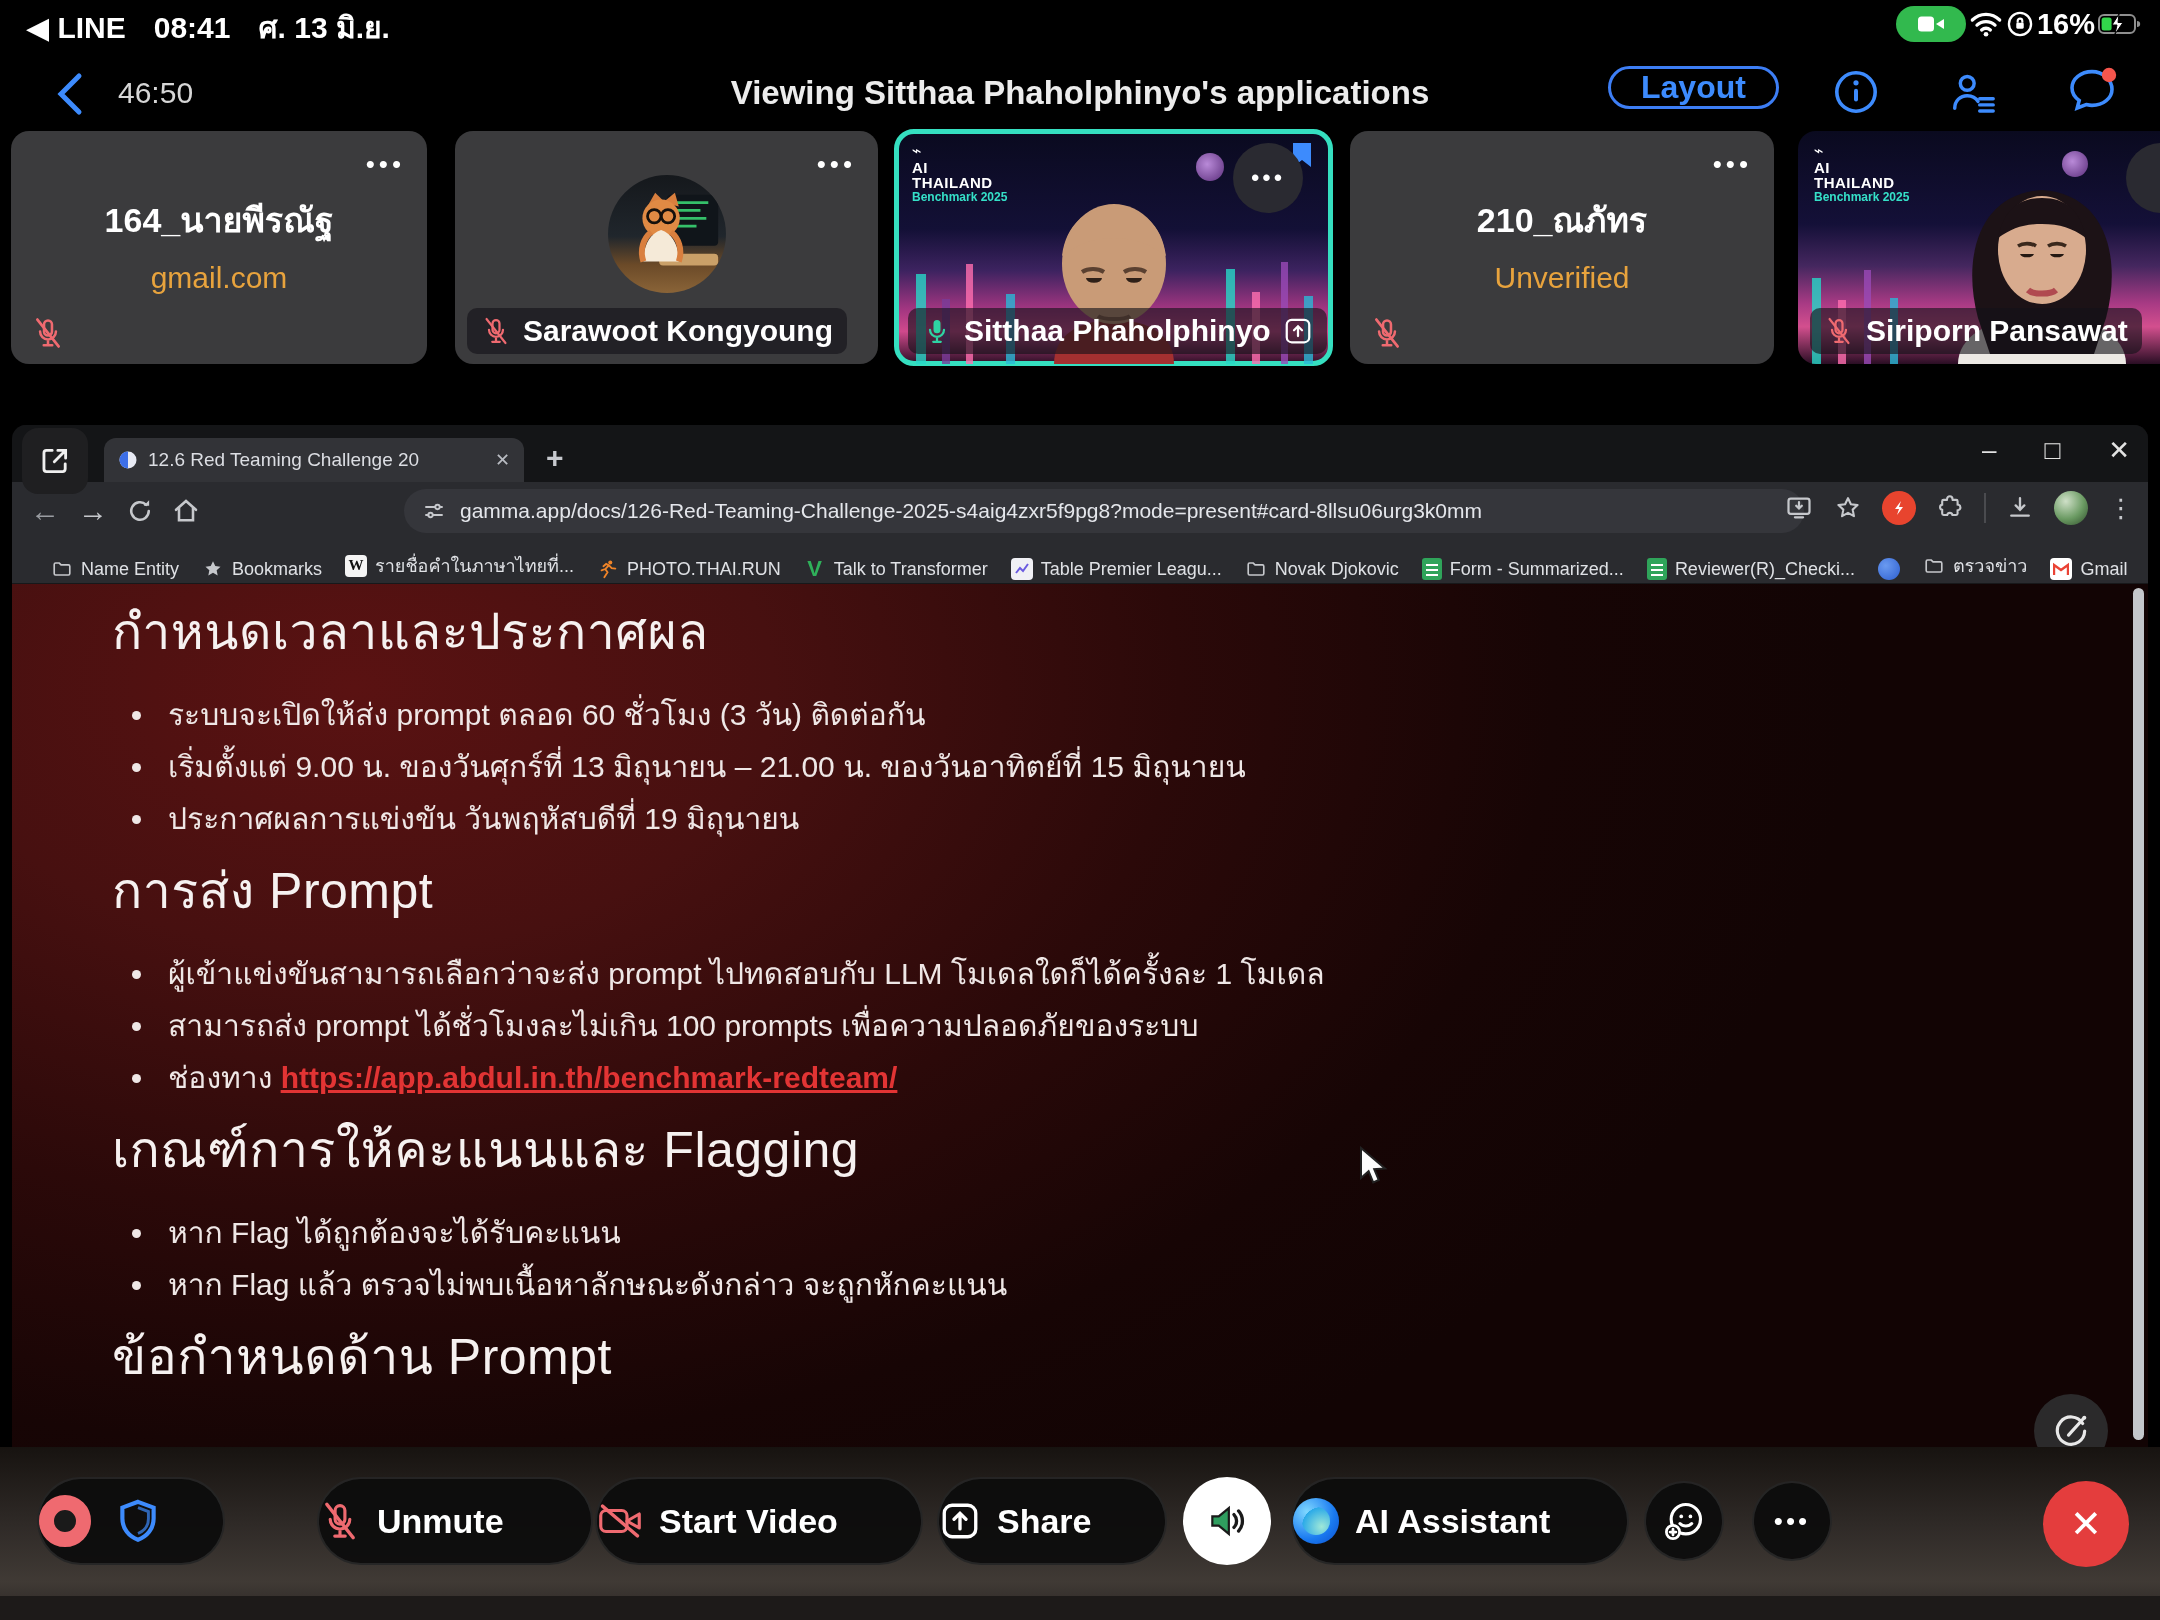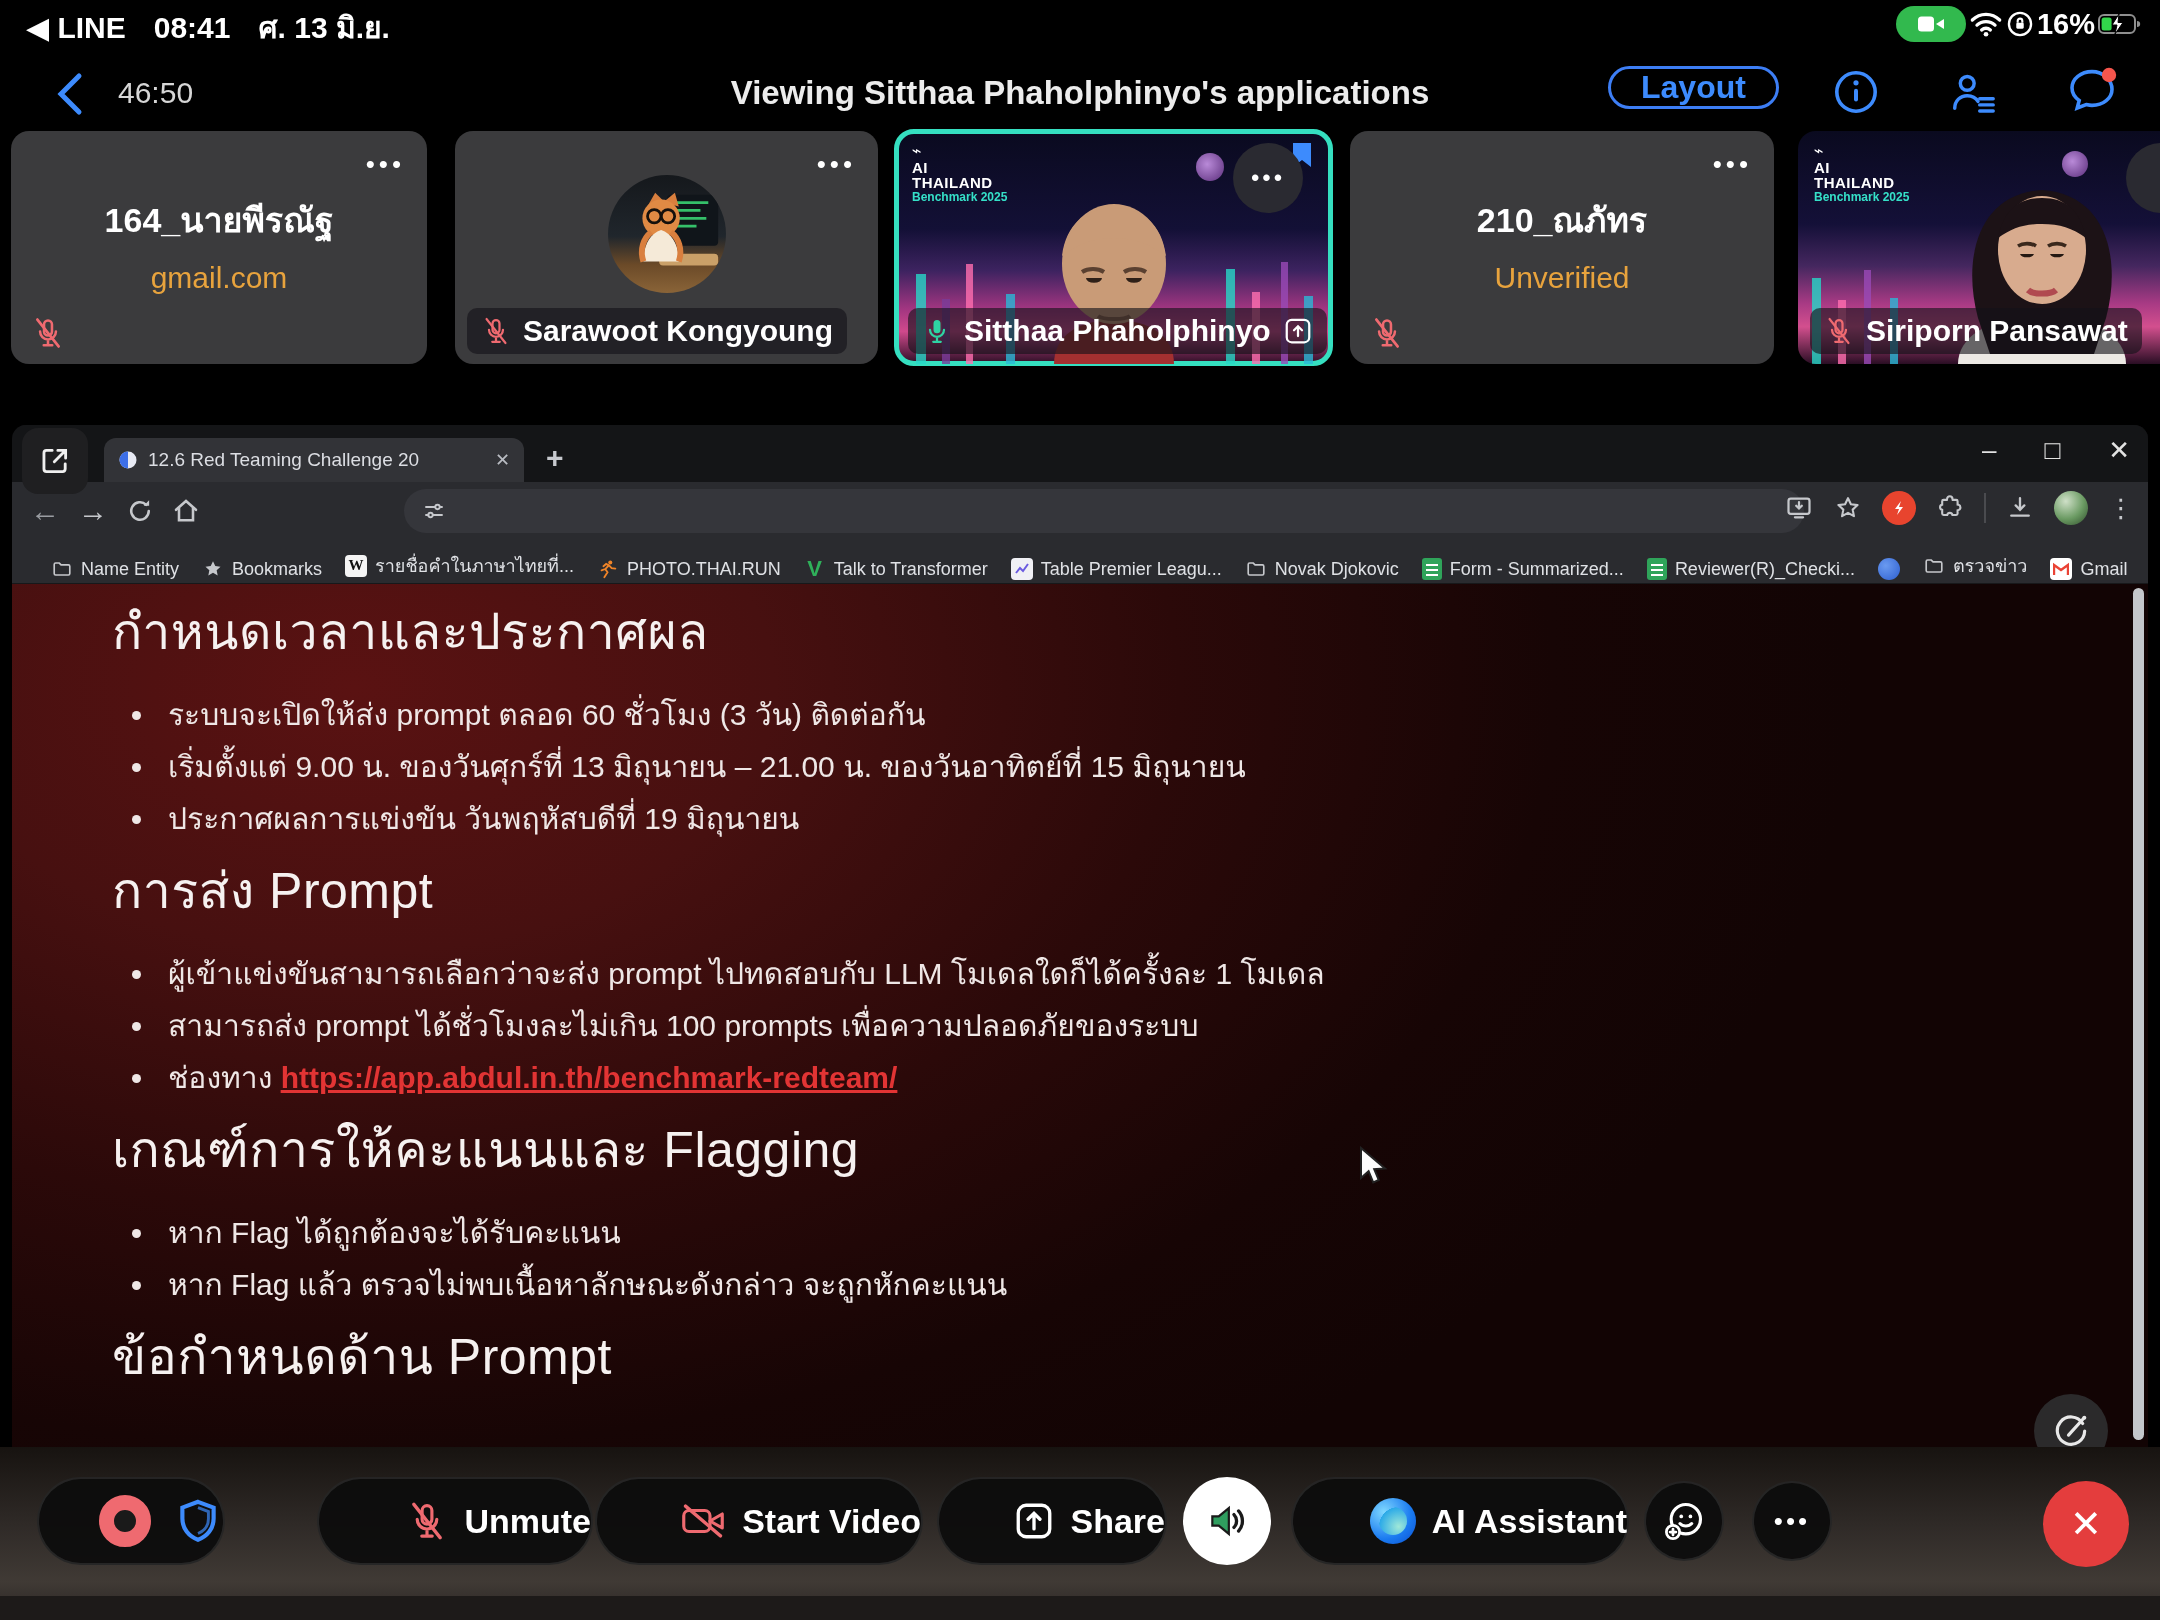--- a/index.html
+++ b/index.html
@@ -65,21 +65,21 @@
   #slidecontent ul{list-style:none;margin:24px 0 0 0;padding:0 0 0 112px;}
   #slidecontent li{position:relative;color:#efe7e6;font-size:30px;line-height:40px;margin-bottom:12px;padding-left:44px;white-space:nowrap;}
   #slidecontent li:before{content:"";position:absolute;left:8px;top:16px;width:9px;height:9px;border-radius:50%;background:#efe7e6;}
   #slidecontent a{color:#e23434;font-weight:bold;text-decoration:underline;}
   .mt1{margin-top:26px;} .mt2{margin-top:44px;} .mt3{margin-top:36px;}
   .annot-btn{position:absolute;right:40px;top:810px;width:74px;height:74px;border-radius:50%;background:#2b2a2b;display:flex;align-items:center;justify-content:center;}
   .scrollbar{position:absolute;right:4px;top:4px;width:11px;height:852px;border-radius:6px;background:#c4c7cb;}
 
   
   #bottombg{left:0;top:1447px;width:2160px;height:173px;background:linear-gradient(180deg,#171310 0%,#2f2a27 45%,#403a35 78%,#292423 100%);}
-  .zbtn{position:absolute;top:1477px;height:88px;background:#0c0c0cee;border:2px solid rgba(255,255,255,.10);border-radius:999px;display:flex;align-items:center;justify-content:flex-end;gap:16px;color:#fff;font-size:34px;font-weight:bold;}
+  .zbtn{position:absolute;top:1477px;height:88px;background:#0c0c0cee;border:2px solid rgba(255,255,255,.10);border-radius:999px;display:flex;align-items:center;justify-content:flex-start;gap:16px;color:#fff;font-size:34px;font-weight:bold;}
   .zcirc{position:absolute;top:1481px;width:80px;height:80px;border-radius:50%;background:#0c0c0cee;border:2px solid rgba(255,255,255,.10);display:flex;align-items:center;justify-content:center;color:#fff;}
   .rec-dot{width:52px;height:52px;border-radius:50%;border:15px solid #ef6a70;background:#1a1a1a;}
 </style>
 </head>
 <body>
 
 <div id="screen">
 
   <div id="statusbar" class="abs">
     <div class="abs left row">
@@ -302,20 +302,21 @@
         <path d="M3.5 11L12 3.5 20.5 11" fill="none" stroke="#c6c8cc" stroke-width="2.2" stroke-linecap="round"></path>
         <path d="M6 9.5V20h12V9.5" fill="none" stroke="#c6c8cc" stroke-width="2.2"></path>
       </svg>
     </div>
     <div class="omnibox">
       <svg width="24" height="24" viewBox="0 0 24 24">
         <path d="M4 8h9M18.5 8H20M4 16h2.5M11 16h9" stroke="#c6c8cc" stroke-width="1.9" stroke-linecap="round"></path>
         <circle cx="15.5" cy="8" r="2.2" fill="none" stroke="#c6c8cc" stroke-width="1.9"></circle>
         <circle cx="8.5" cy="16" r="2.2" fill="none" stroke="#c6c8cc" stroke-width="1.9"></circle>
       </svg>
+      <span class="url">gamma.app/docs/126-Red-Teaming-Challenge-2025-s4aig4zxr5f9pg8?mode=present#card-8llsu06urg3k0mm</span>
     </div>
     <div class="right-ics">
       <svg width="30" height="28" viewBox="0 0 24 24">
         <rect x="3" y="4" width="18" height="13" rx="2" fill="none" stroke="#c6c8cc" stroke-width="1.9"></rect>
         <path d="M12 7v5M9.6 10l2.4 2.4L14.4 10M8.5 20h7" fill="none" stroke="#c6c8cc" stroke-width="1.9" stroke-linecap="round"></path>
       </svg>
       <svg width="28" height="28" viewBox="0 0 24 24">
         <path d="M12 3.6l2.5 5.2 5.7.7-4.2 3.9 1.1 5.6-5.1-2.8-5.1 2.8 1.1-5.6L3.8 9.5l5.7-.7z" fill="none" stroke="#c6c8cc" stroke-width="1.8" stroke-linejoin="round"></path>
       </svg>
       <span style="width:34px;height:34px;border-radius:50%;background:#e8442e;display:flex;align-items:center;justify-content:center;">

